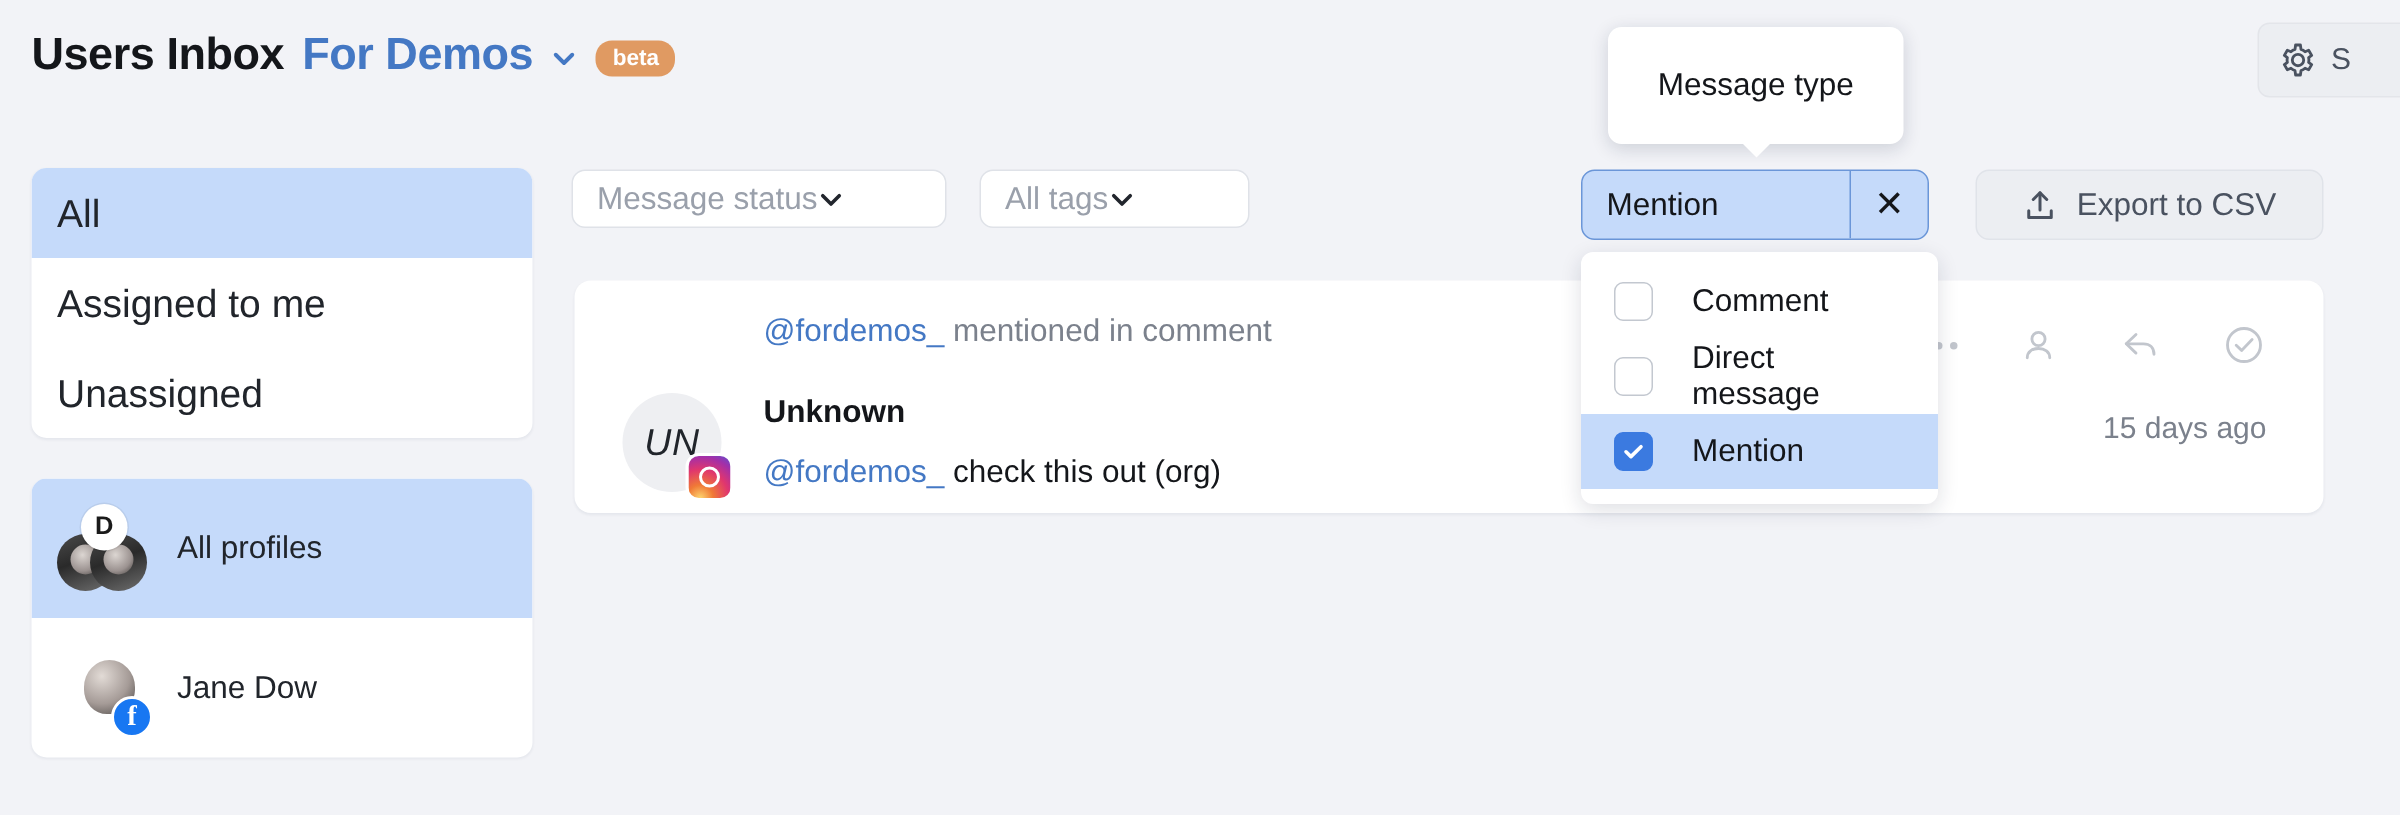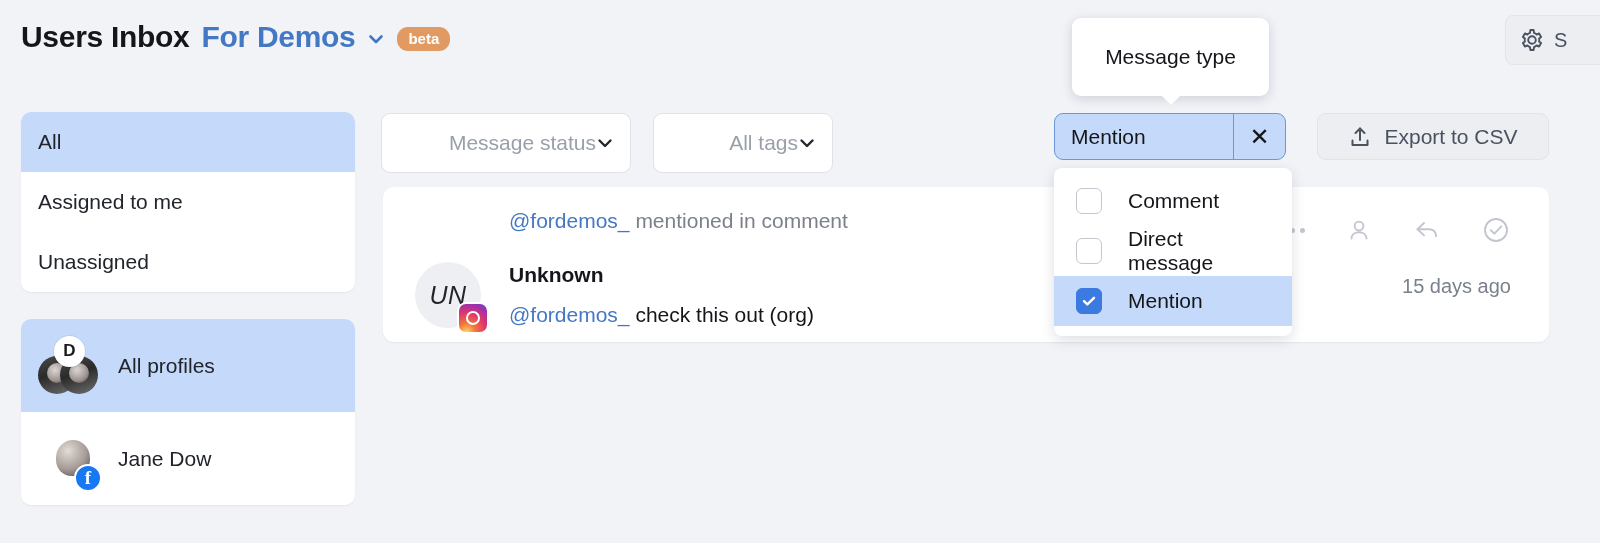--- a/index.html
+++ b/index.html
@@ -44,21 +44,21 @@
 
   
   .sidebar { position: absolute; left: 21px; top: 112px; width: 334px; }
   .side-card {
     background: #ffffff; border-radius: 10px; overflow: hidden;
     box-shadow: 0 1px 2px rgba(20,30,60,0.06);
   }
   .side-card.second { margin-top: 27px; }
   .side-item {
     height: 60px; display: flex; align-items: center;
-    padding: 0 17px; font-size: 21px; color: #21252b;
+    padding: 0 17px; font-size: 26px; color: #21252b;
   }
   .side-item.active { background: #c5dafa; }
   .profile-item {
     height: 93px; display: flex; align-items: center; gap: 18px; padding: 0 17px;
   }
   .profile-item.active { background: #c5dafa; }
   .profile-label { font-size: 21px; color: #21252b; }
 
   
   .avatar-stack { position: relative; width: 62px; height: 56px; }
@@ -95,23 +95,23 @@
     position: absolute; right: -2px; bottom: -2px; width: 28px; height: 28px;
     background: #1877f2; border-radius: 50%; border: 2px solid #ffffff;
     display: flex; align-items: center; justify-content: center;
     color: #ffffff; font-size: 19px; font-weight: bold;
     font-family: "Liberation Serif", serif; line-height: 1;
   }
 
   
   .filters { position: absolute; left: 381px; top: 113px; display: flex; gap: 22px; }
   .filter-pill {
-    height: 60px; background: #ffffff; border: 1px solid #dfe2e8;
+    height: 39px; background: #ffffff; border: 1px solid #dfe2e8;
     border-radius: 9px; display: flex; align-items: center;
-    justify-content: flex-end; padding: 0 16px;
+    justify-content: flex-start; padding: 0 16px;
     font-size: 21px; color: #9aa0ab;
   }
   .pill-status { width: 250px; }
   .pill-tags   { width: 180px; }
   .pill-users  { width: 200px; }
 
   .mention-chip {
     position: absolute; left: 1054px; top: 113px;
     height: 47px; width: 232px; display: flex; align-items: stretch;
     background: #c5dafa; border: 1.5px solid #6b96d8; border-radius: 9px;

